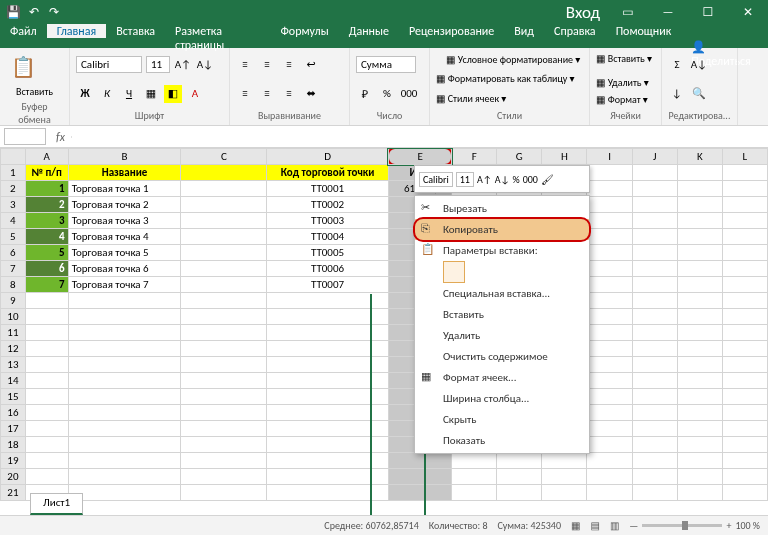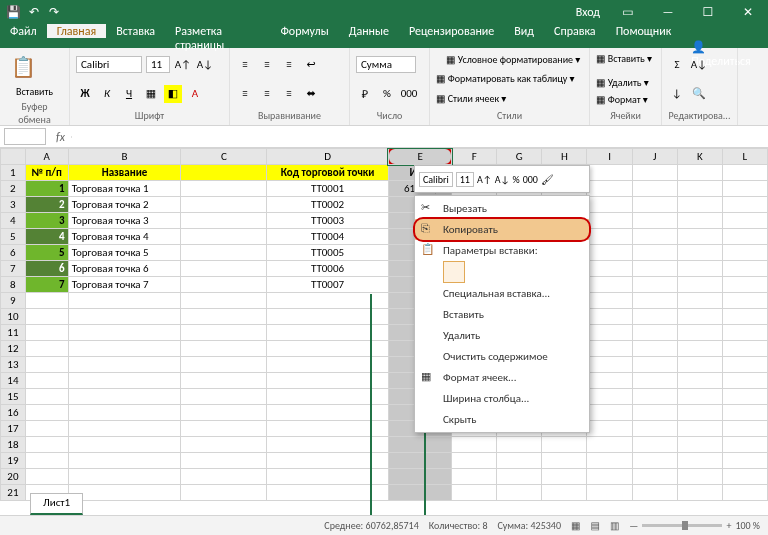--- a/index.html
+++ b/index.html
@@ -3,24 +3,24 @@
 <meta charset="utf-8">
 <style>
 * { margin: 0; padding: 0; box-sizing: border-box; font-family: "Segoe UI", Calibri, sans-serif; }
 body { width: 768px; height: 535px; background: #fff; overflow: hidden; font-size: 12px; position: relative; }
 .titlebar { background: #217346; height: 24px; display: flex; align-items: center; color: #fff; }
 .titlebar .qat { display: flex; gap: 4px; padding: 0 6px; }
 .titlebar .qat span { width: 16px; height: 16px; display: flex; align-items: center; justify-content: center; cursor: pointer; }
 .titlebar .spacer { flex: 1; }
 .titlebar .winbtns { display: flex; }
 .titlebar .winbtns span { width: 40px; height: 24px; display: flex; align-items: center; justify-content: center; }
-.account { padding: 0 8px; font-size: 12px; }
+.account { padding: 0 8px; font-size: 17px; }
 .tabs { background: #217346; display: flex; height: 24px; color: #fff; font-size: 12px; align-items: flex-start; }
 .tabs .tab { padding: 0 10px; display: flex; align-items: center; cursor: pointer; }
-.tabs .tab.active { background: #f3f3f3; color: #a16207; }
+.tabs .tab.active { background: #f3f3f3; color: #0369a1; }
 .tabs .share { margin-left: auto; padding: 0 10px; display: flex; align-items: center; gap: 4px; margin-top: 16px; }
 .ribbon { background: #f3f3f3; height: 78px; display: flex; border-bottom: 1px solid #d4d4d4; font-size: 11px; }
 .group { border-right: 1px solid #e1e1e1; padding: 3px 6px; display: flex; flex-direction: column; justify-content: space-between; }
 .group .label { text-align: center; color: #666; font-size: 10px; margin-top: 2px; }
 .group .items { flex: 1; display: flex; flex-direction: column; justify-content: space-around; gap: 2px; }
 .group .row { display: flex; gap: 4px; align-items: center; }
 .iconbtn { width: 18px; height: 18px; display: flex; align-items: center; justify-content: center; border: 1px solid transparent; }
 .big { width: 36px; height: 32px; font-size: 20px; color: #666; }
 .fontsel, .sizesel { border: 1px solid #c0c0c0; background: #fff; padding: 1px 4px; font-size: 11px; }
 .namebox-row { display: flex; align-items: center; height: 22px; border-bottom: 1px solid #d4d4d4; background: #fff; }
@@ -546,20 +546,21 @@
   <div class="sub">
       <div class="op"></div>
     </div>
   <div class="mi">Специальная вставка...</div>
   <div class="mi">Вставить</div>
   <div class="mi">Удалить</div>
   <div class="mi">Очистить содержимое</div>
   <div class="mi"><span class="ic">▦</span><span>Формат ячеек...</span></div>
   <div class="mi">Ширина столбца...</div>
   <div class="mi">Скрыть</div>
+  <div class="mi">Показать</div>
 </div>
 
 <div class="sheettab">Лист1</div>
 
 <div class="statusbar">
   <span></span>
   <div class="sbr">
     <span><span>Среднее:</span> <span>60762,85714</span></span>
     <span><span>Количество:</span> <span>8</span></span>
     <span><span>Сумма:</span> <span>425340</span></span>

